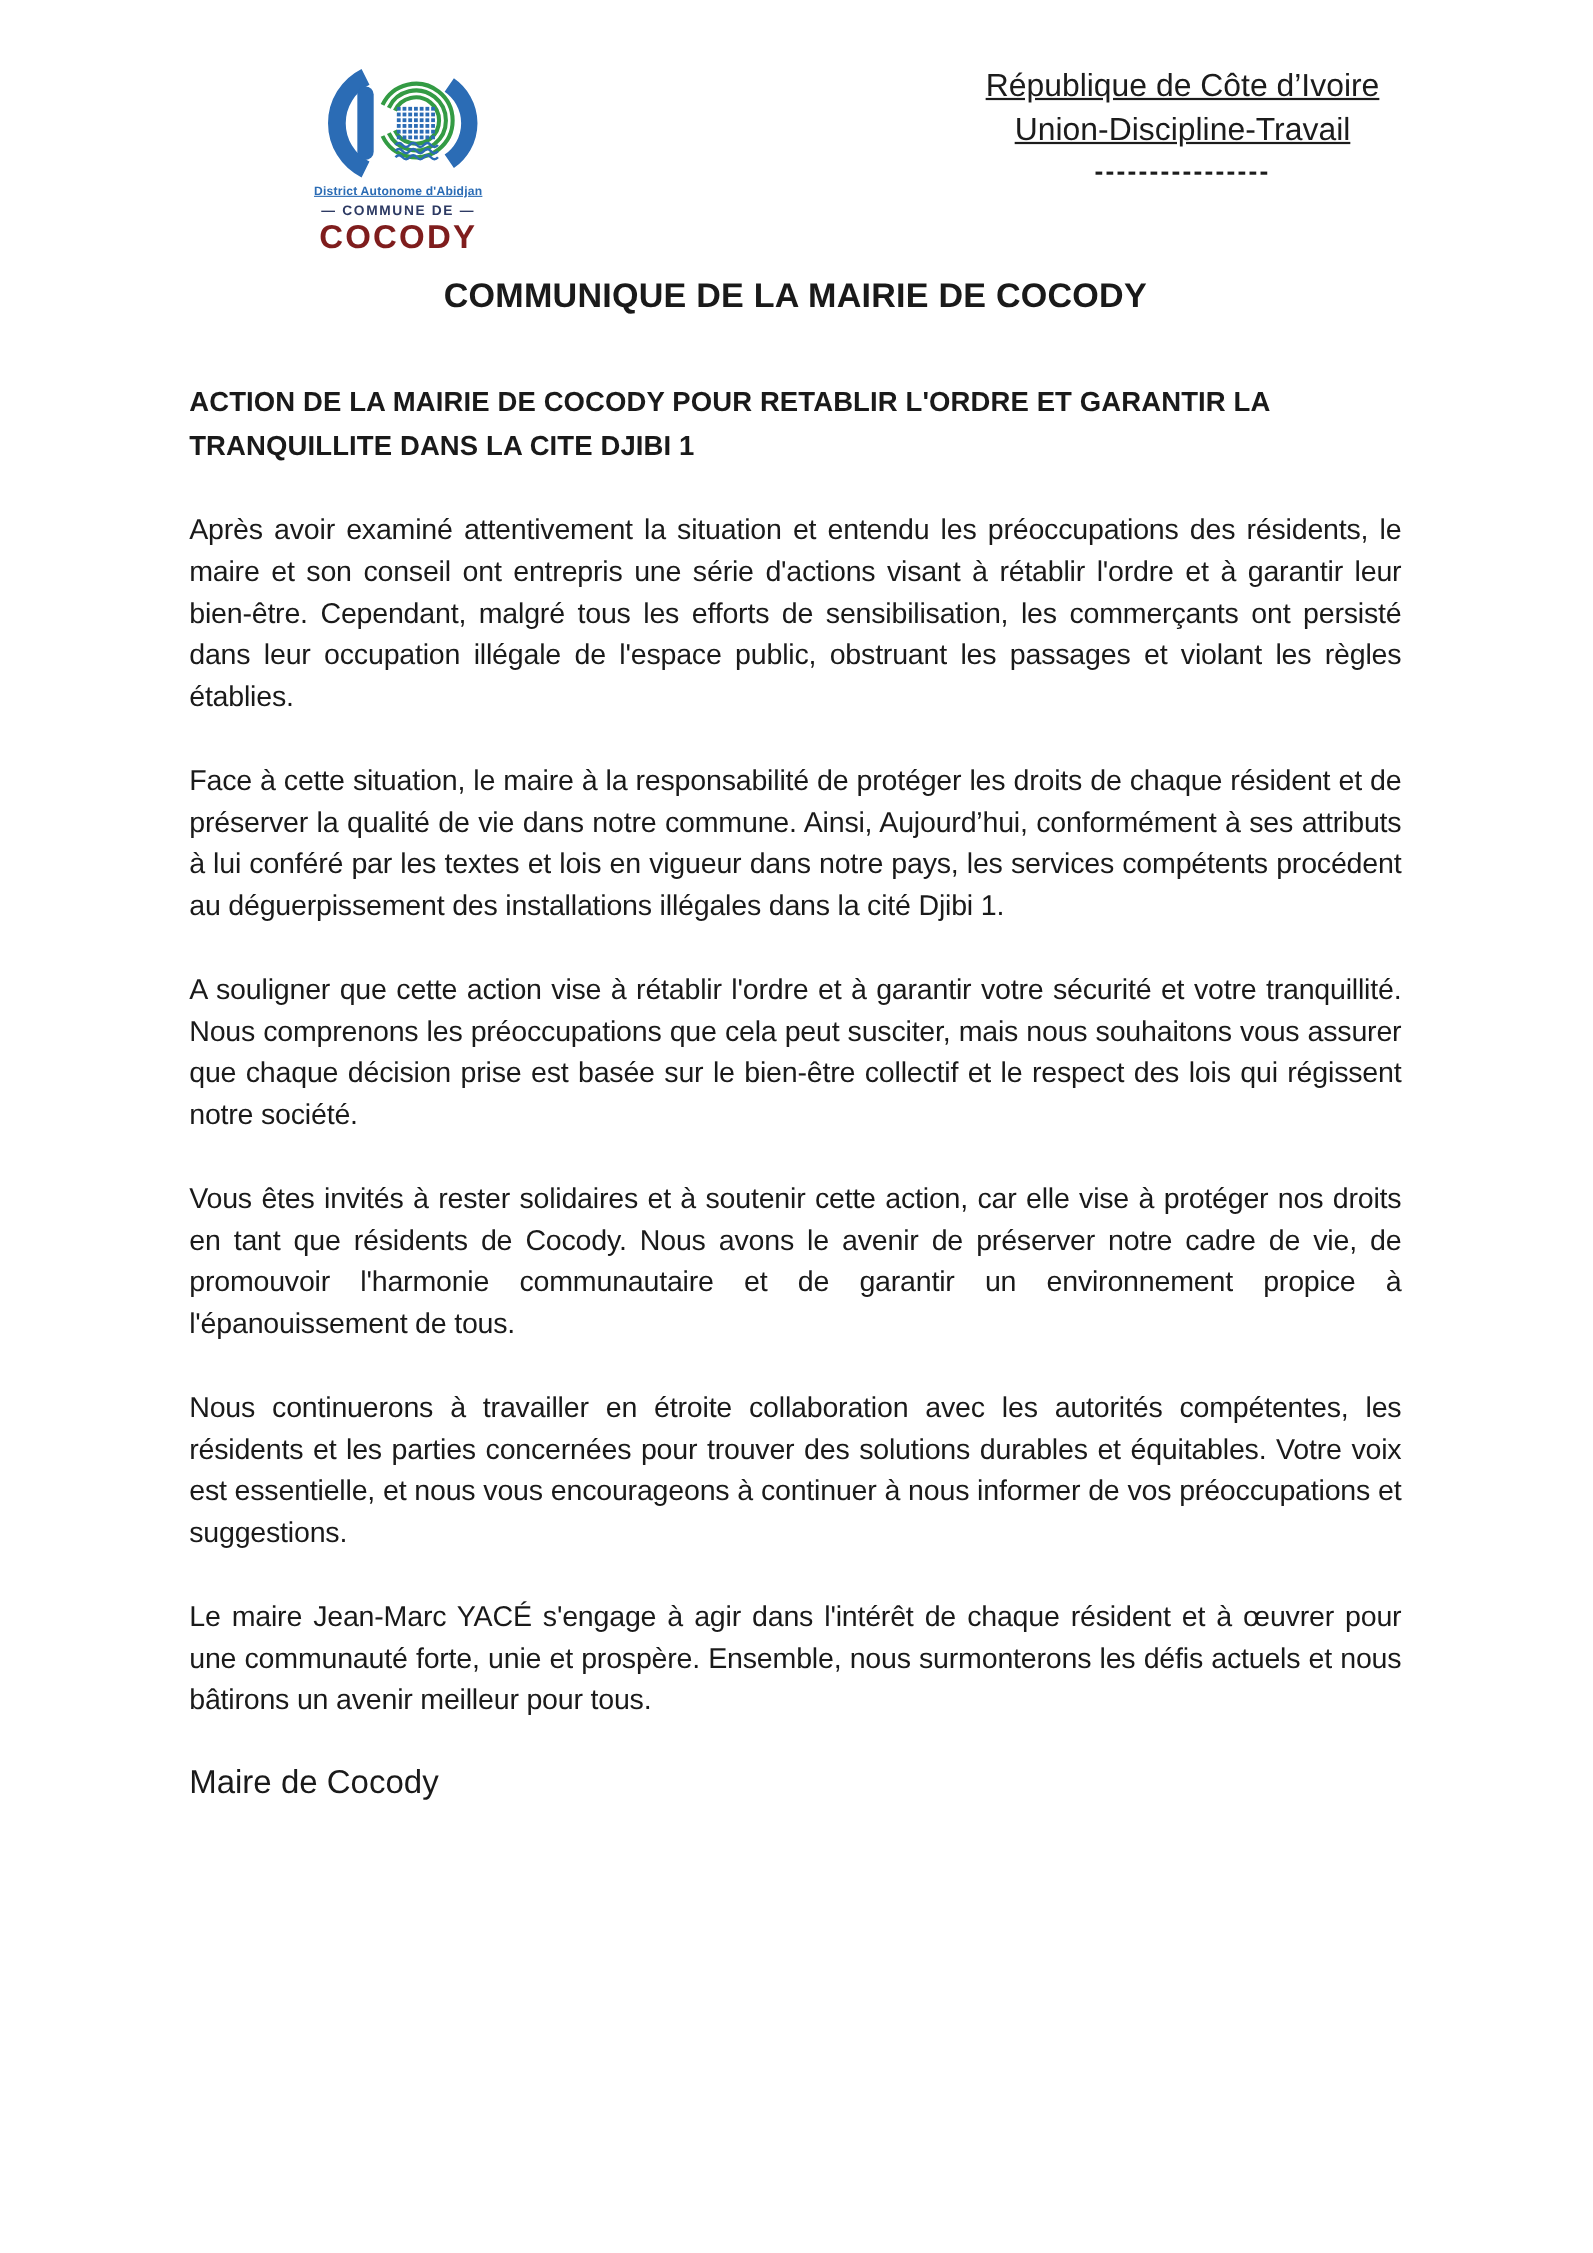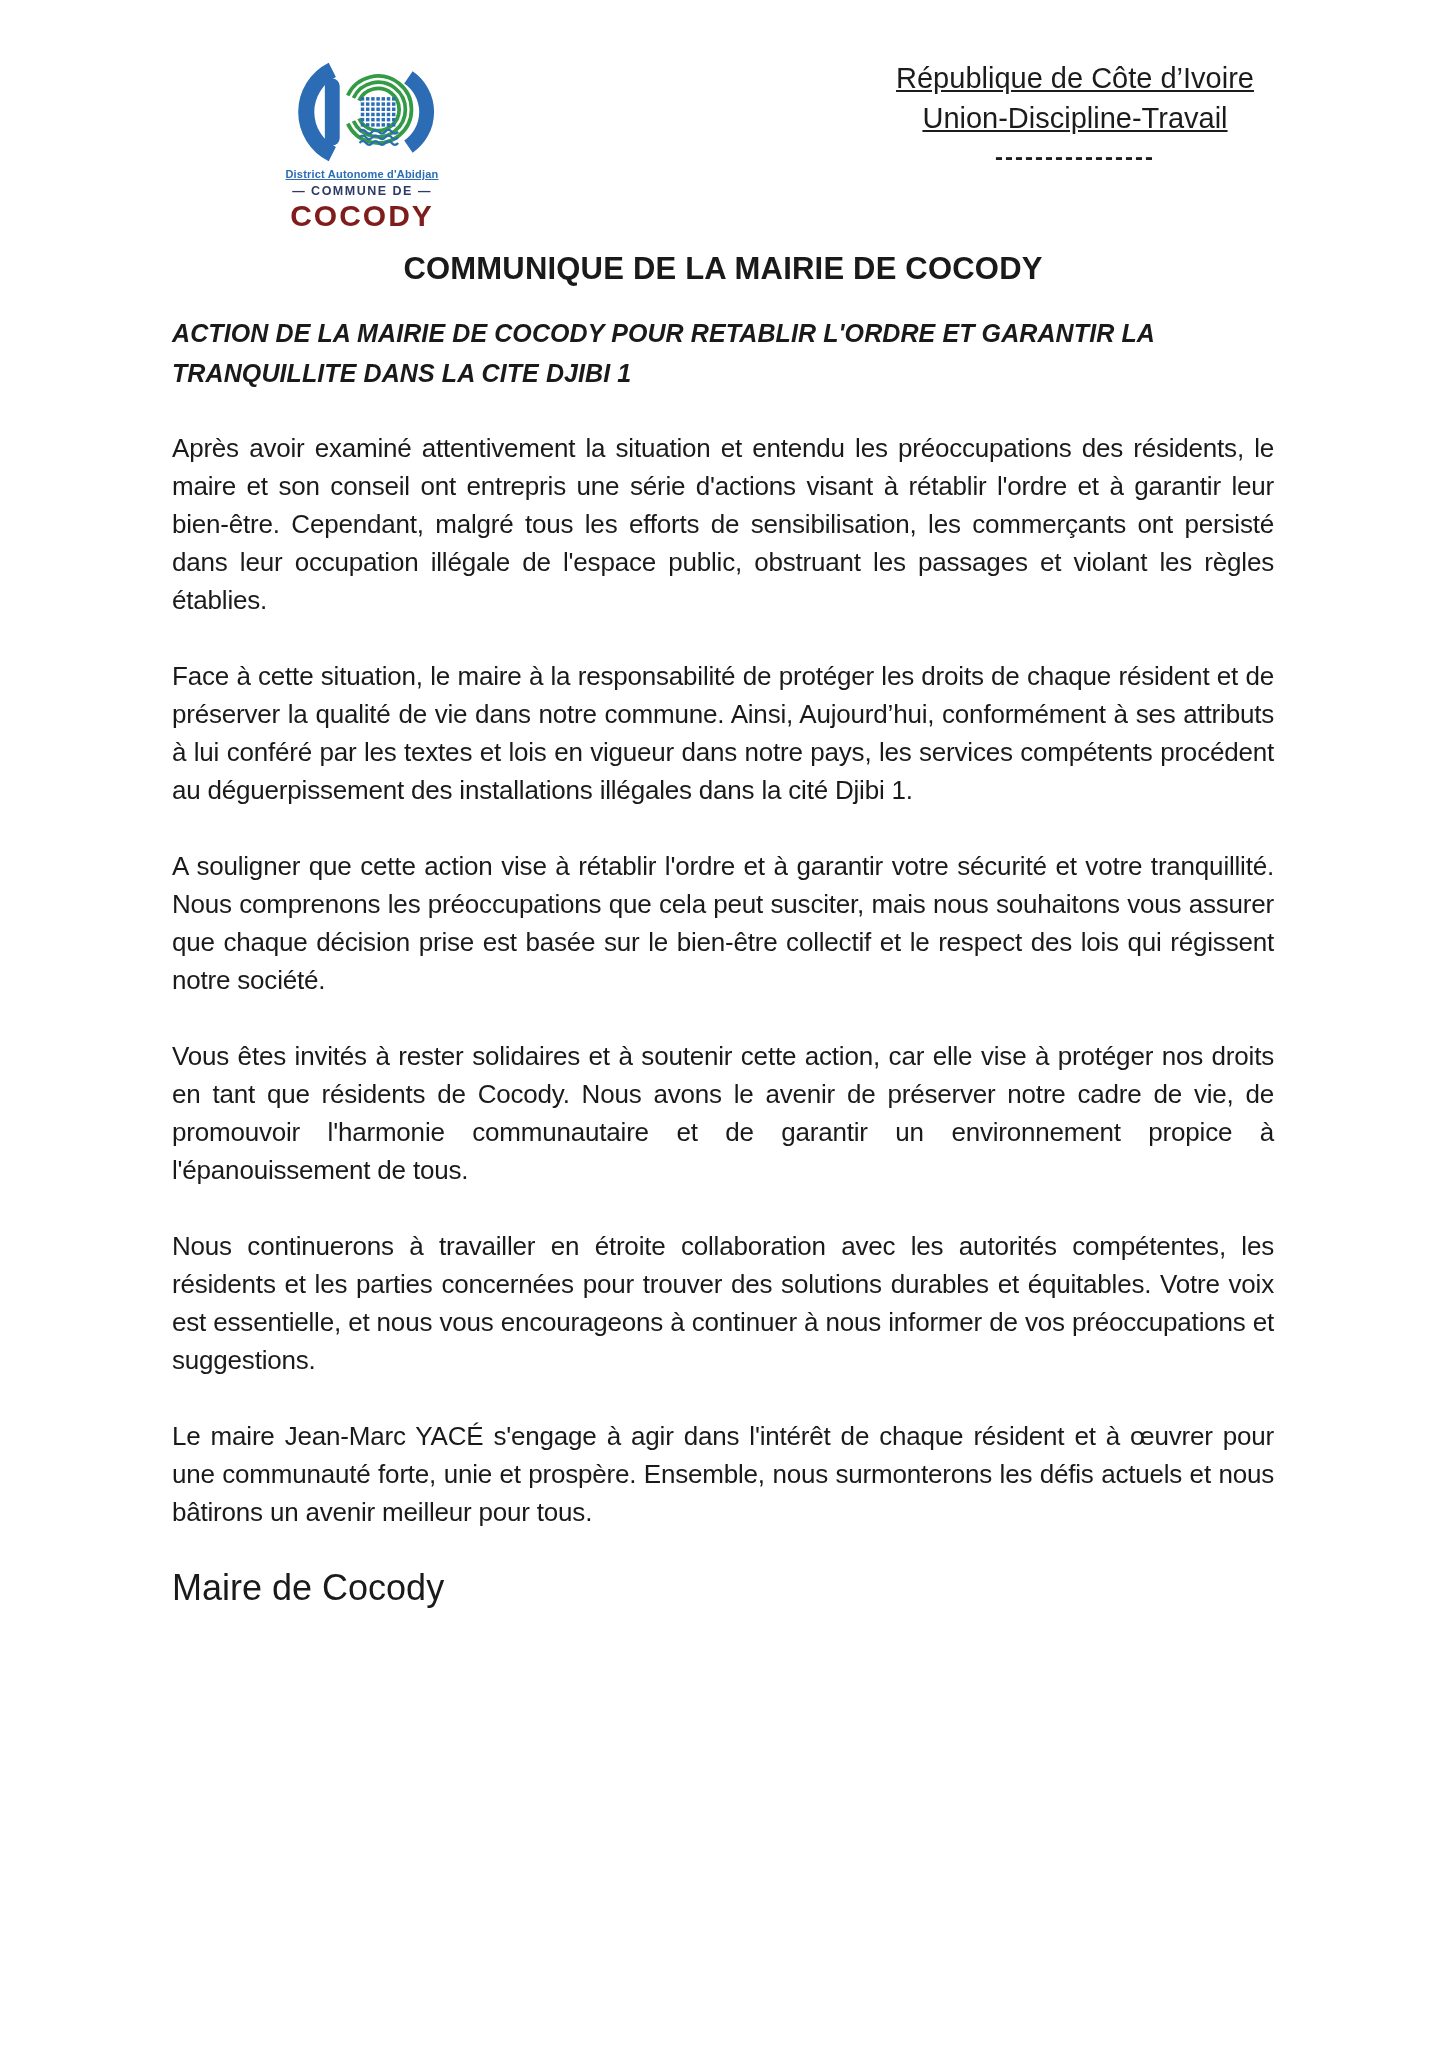--- a/index.html
+++ b/index.html
@@ -50,36 +50,35 @@
   
   .content {
     position:absolute; left:172px; top:250px; width:1102px;
   }
   .doc-title {
     text-align:center;
     font-size:31px; font-weight:700; line-height:38px;
     letter-spacing:0.2px;
   }
   .doc-subtitle {
-    margin-top:25px;
+    margin-top:58px;
     font-size:25px; font-weight:700; line-height:40px;
     letter-spacing:0.1px;
-    font-style:italic;
   }
   .doc-body {
     margin-top:36px;
     font-size:26px; line-height:38px;
     text-align:justify;
     letter-spacing:-0.2px;
   }
   .doc-body p { margin:0 0 38px 0; }
   .doc-body p.joined { margin-bottom:0; }
   .signature {
     margin-top:32px;
-    font-size:36px; line-height:38px;
+    font-size:30px; line-height:38px;
     text-align:left;
   }
 </style>
 </head>
 <body>
 
 <div class="page">
 
   <div class="logo-block">
     <svg class="logo-emblem" width="152" height="104" viewBox="0 0 120 84" xmlns="http://www.w3.org/2000/svg">

